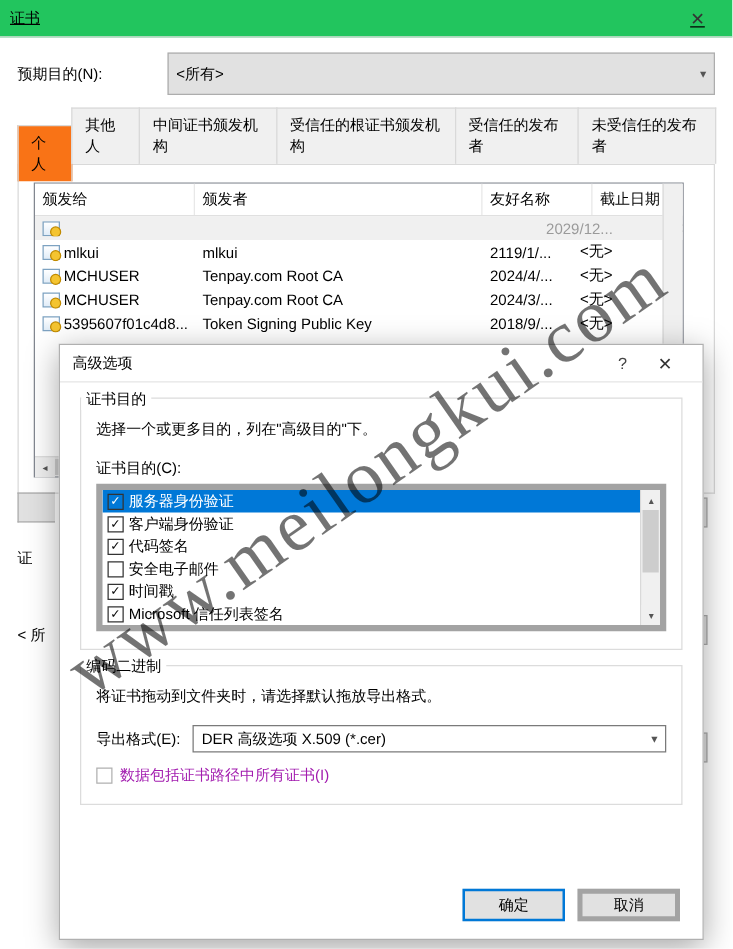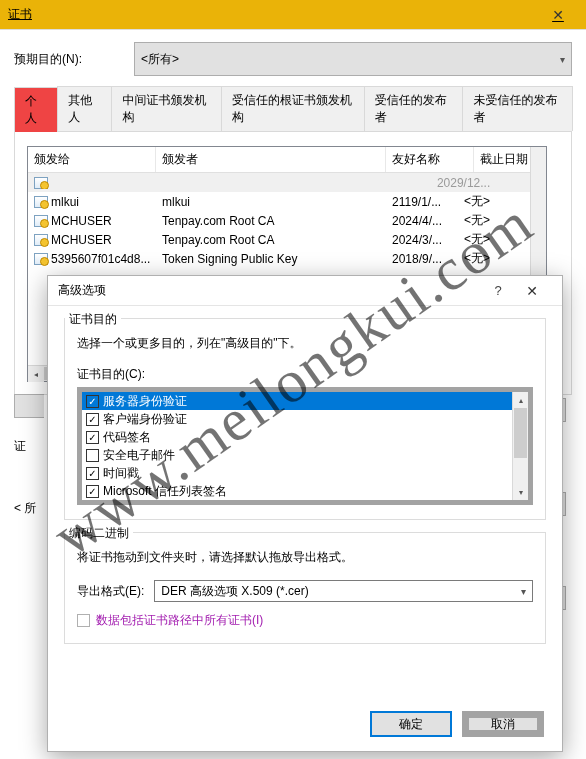--- a/index.html
+++ b/index.html
@@ -1,26 +1,26 @@
 <!DOCTYPE html>
 <html><head>
 <meta charset="utf-8">
 <style>
 * { box-sizing: border-box; margin: 0; padding: 0; }
 body { font-family: "Microsoft YaHei", "Segoe UI", Tahoma, sans-serif; font-size: 12px; background: #fff; color: #000; width: 586px; height: 759px; position: relative; overflow: hidden; }
-.titlebar { height: 30px; display: flex; align-items: center; padding: 0 8px; border-bottom: 1px solid #ddd; background: #eab308; text-decoration: underline; }
+.titlebar { height: 30px; display: flex; align-items: center; padding: 0 8px; border-bottom: 1px solid #ddd; background: #22c55e; text-decoration: underline; }
 .titlebar-text { flex: 1; font-size: 12px; }
 .close-x { width: 40px; text-align: center; font-size: 14px; color: #333; }
 .main { padding: 12px 14px; }
 .row { display: flex; align-items: center; margin-bottom: 10px; }
 .label { width: 120px; }
 .dd { flex: 1; height: 22px; border: 1px solid #adadad; background: #e1e1e1; display: flex; align-items: center; padding: 16px 6px; position: relative; }
 .dd .chev { margin-left: auto; font-size: 10px; color: #555; }
 .tabs { display: flex; border-bottom: 1px solid #d9d9d9; margin-top: 8px; }
-.tab { padding: 5px 10px; border: 1px solid #d9d9d9; border-bottom: none; background: #ef4444; margin-right: -1px; font-size: 12px; position: relative; top: 1px; }
+.tab { padding: 5px 10px; border: 1px solid #d9d9d9; border-bottom: none; background: #f97316; margin-right: -1px; font-size: 12px; position: relative; top: 14px; }
 .tab.inactive { background: #f0f0f0; top: 0; }
 .panel { border: 1px solid #d9d9d9; border-top: none; padding: 14px 24px 12px 12px; }
 .table-wrap { border: 1px solid #828790; height: 236px; position: relative; }
 .thead { display: flex; background: #fff; border-bottom: 1px solid #e0e0e0; }
 .th { padding: 4px 6px; border-right: 1px solid #e8e8e8; font-size: 12px; }
 .c1 { width: 128px; } .c2 { width: 230px; } .c3 { width: 72px; } .c4 { flex: 1; }
 .tbody { }
 .tr { display: flex; height: 19px; align-items: center; }
 .td { padding: 0 6px; font-size: 12px; white-space: nowrap; overflow: hidden; text-overflow: ellipsis; }
 .td.c1 { display: flex; align-items: center; gap: 3px; }
@@ -52,21 +52,21 @@
 .chk-thumb { position: absolute; top: 16px; left: 1px; width: 13px; height: 50px; background: #cdcdcd; }
 .chk-item { display: flex; align-items: center; height: 18px; padding-left: 4px; gap: 4px; }
 .cb { width: 13px; height: 13px; border: 1px solid #333; display: inline-flex; align-items: center; justify-content: center; font-size: 10px; }
 .cb.c::after { content: "✓"; }
 .chk-item.hl { background: #0078d7; color: #fff; }
 .cb-inc { width: 13px; height: 13px; border: 1px solid #b0b0b0; background: #fff; display: inline-block; }
 .export-row { display: flex; align-items: center; gap: 10px; }
 .export-dd { flex: 1; height: 22px; border: 1px solid #7a7a7a; background: #fff; display: flex; align-items: center; padding: 0 6px; }
 .export-dd .chev { margin-left: auto; font-size: 10px; color: #555; }
 .adv-btns { position: absolute; right: 18px; bottom: 14px; display: flex; gap: 10px; }
-.dbtn { width: 82px; height: 26px; border: 7px solid #a3a3a3; background: #e1e1e1; font-size: 12px; display: flex; align-items: center; justify-content: center; }
+.dbtn { width: 82px; height: 26px; border: 4px solid #a3a3a3; background: #e1e1e1; font-size: 12px; display: flex; align-items: center; justify-content: center; }
 .dbtn.primary { border: 2px solid #0078d7; }
 .inc-row { display: flex; align-items: center; gap: 6px; margin-top: 10px; color: #a21caf; }
 .arrow { position: absolute; left: 528px; top: 425px; font-size: 36px; color: #ff1a1a; transform: rotate(-35deg); pointer-events: none; text-shadow: 0 0 2px #ff1a1a; }
 .wm { position: absolute; top: 0; left: 0; width: 586px; height: 759px; pointer-events: none; display: flex; align-items: center; justify-content: center; }
 .wm span { font-family: "Brush Script MT", cursive; font-size: 60px; color: rgba(0,0,0,0.55); transform: rotate(-35deg); white-space: nowrap; letter-spacing: 2px; }
 .stub-left { position: absolute; left: 14px; top: 394px; width: 30px; height: 24px; border: 1px solid #adadad; border-right: none; background: #e1e1e1; }
 .stub-label { position: absolute; left: 14px; top: 438px; font-size: 12px; }
 .stub-label2 { position: absolute; left: 14px; top: 500px; font-size: 12px; }
 </style>
 </head>

